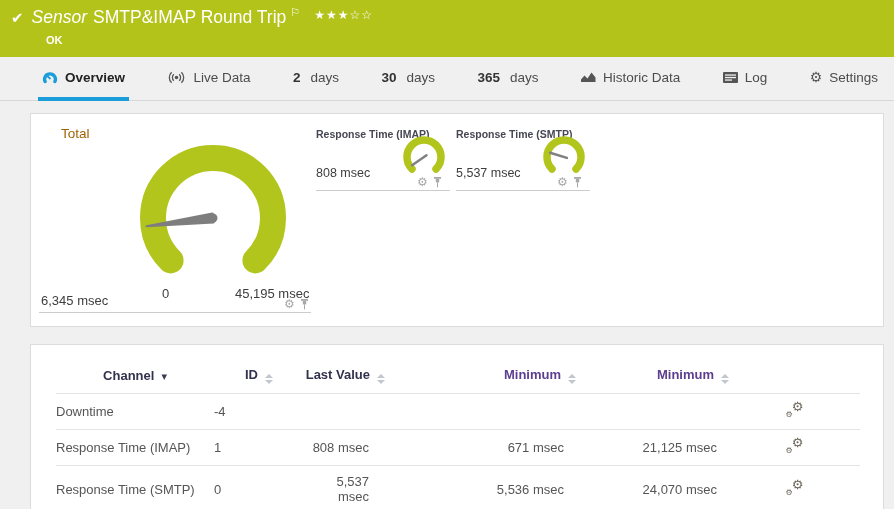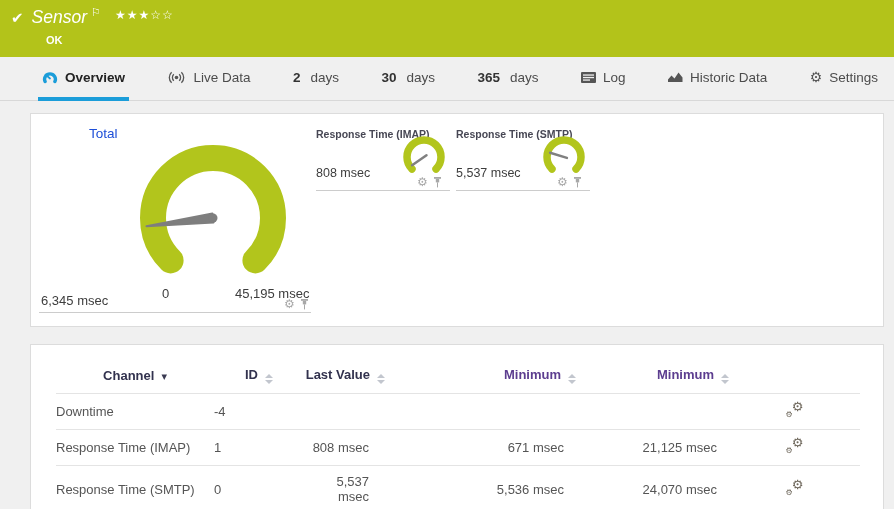--- a/index.html
+++ b/index.html
@@ -50,21 +50,21 @@
   .card {
     position: relative;
     margin-left: 30px; margin-right: 10px;
     background: #fff;
     border: 1px solid #dcdcdc;
   }
   .card.gauges { margin-top: 12px; height: 214px; }
   .card.table-card { margin-top: 17px; height: 180px; }
 
   
-  .g-title { position: absolute; left: 30px; top: 12px; font-size: 13.5px; color: #1d4ed8; margin-left: 28px; }
+  .g-title { position: absolute; left: 30px; top: 12px; font-size: 13.5px; color: #a16207; }
   .big-gauge { position: absolute; left: 102px; top: 28px; }
   .gauge-arc { stroke: var(--gauge-green, #b2c51c); fill: none; stroke-linecap: round; }
   .needle { fill: #7e7e7e; stroke: #7e7e7e; stroke-linejoin: round; }
   .mini-needle { stroke: #808080; stroke-linecap: round; fill: none; }
   .scale-min { position: absolute; left: 131px; top: 172px; font-size: 13px; color: #3d3d3d; }
   .scale-max { position: absolute; left: 204px; top: 172px; font-size: 13px; color: #3d3d3d; }
   .g-value { position: absolute; left: 10px; top: 179px; font-size: 13px; color: #3d3d3d; }
   .block-line { position: absolute; border-bottom: 1px solid #ccc; }
   .gp { position: absolute; display: flex; gap: 5px; align-items: center; cursor: pointer; }
   .gp .gicon { font-size: 12px; color: #a8a8a8; line-height: 1; }
@@ -98,20 +98,21 @@
   .chset .g2 { position: absolute; left: 0; bottom: -1px; font-size: 8px; line-height: 1; }
   .pin-svg { display: block; }
 </style>
 </head>
 <body>
 
 <div class="sensor-header">
   <div class="hdr-row">
     <span class="check">✔</span>
     <span class="sensor-kind">Sensor</span>
+    <span class="sensor-name">SMTP&amp;IMAP Round Trip</span>
     <span class="flag">⚐</span>
     <span class="stars">★★★☆☆</span>
   </div>
   <div class="status-ok">OK</div>
 </div>
 
 <div class="tabbar">
   <div class="tab active">
     <svg width="16" height="14" viewBox="0 0 16 14">
       <path d="M3.1 11.5 A 5.4 5.4 0 1 1 12.9 11.5" fill="none" stroke="#1b9dd9" stroke-width="3.4" stroke-linecap="round"></path>
@@ -135,33 +136,33 @@
   </div>
   <div class="tab">
     <span class="num">30</span>
     <span>days</span>
   </div>
   <div class="tab">
     <span class="num">365</span>
     <span>days</span>
   </div>
   <div class="tab">
+    <svg width="15" height="12" viewBox="0 0 15 12">
+      <polygon points="0,11 0,8.5 3.5,4.5 6.5,7.5 10.5,1.5 14.5,6.5 14.5,11" fill="#555"></polygon>
+    </svg>
+    <span>Historic Data</span>
+  </div>
+  <div class="tab">
     <svg width="15" height="11" viewBox="0 0 15 11">
       <rect x="0" y="0" width="15" height="11" rx="1" fill="#555"></rect>
       <rect x="2" y="2.4" width="11" height="1.3" fill="#f0f0f0"></rect>
       <rect x="2" y="4.9" width="11" height="1.3" fill="#f0f0f0"></rect>
       <rect x="2" y="7.4" width="7" height="1.3" fill="#f0f0f0"></rect>
     </svg>
     <span>Log</span>
-  </div>
-  <div class="tab">
-    <svg width="15" height="12" viewBox="0 0 15 12">
-      <polygon points="0,11 0,8.5 3.5,4.5 6.5,7.5 10.5,1.5 14.5,6.5 14.5,11" fill="#555"></polygon>
-    </svg>
-    <span>Historic Data</span>
   </div>
   <div class="tab">
     <span class="gear-glyph">⚙</span>
     <span>Settings</span>
   </div>
 </div>
 
 <div class="card gauges">
 
   <div class="g-title">Total</div>

